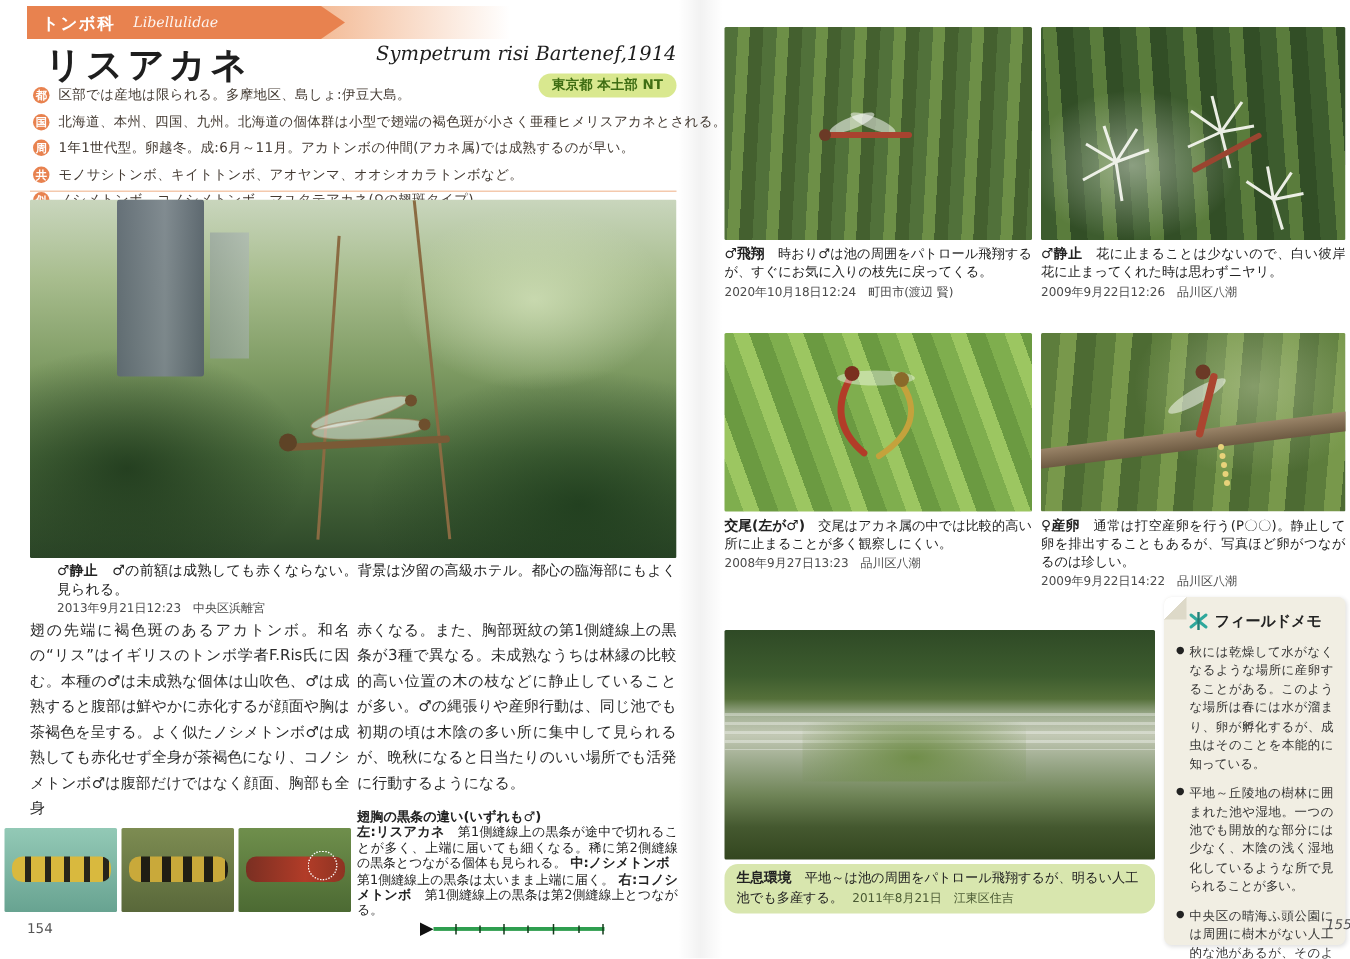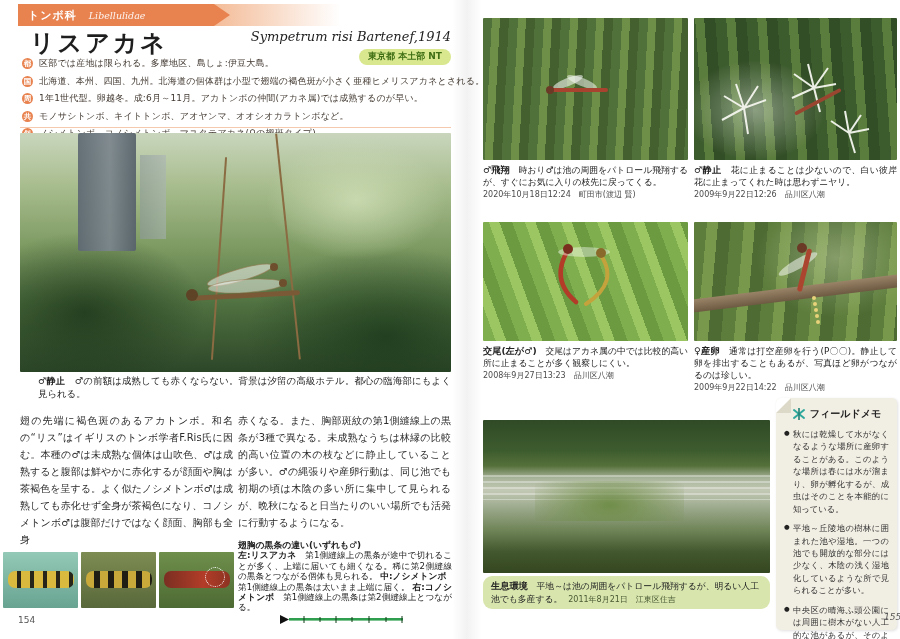--- a/index.html
+++ b/index.html
@@ -158,20 +158,21 @@
     <ellipse cx="70" cy="22" rx="34" ry="6" fill="rgba(255,255,255,.5)" stroke="rgba(150,120,80,.6)" transform="rotate(-16 70 22)"></ellipse>
     <ellipse cx="76" cy="33" rx="38" ry="6.5" fill="rgba(255,255,255,.45)" stroke="rgba(150,120,80,.5)" transform="rotate(-4 76 33)"></ellipse>
     <circle cx="104" cy="14" r="4" fill="#6e4f2d"></circle>
     <circle cx="113" cy="30" r="4" fill="#6e4f2d"></circle>
     <rect x="20" y="40" width="110" height="5" rx="2.5" fill="#7a5a36" transform="rotate(-3 75 42)"></rect>
     <circle cx="22" cy="42" r="6" fill="#5e4326"></circle>
   </svg>
 </div>
 <div class="abs cap cap-main">
   <div><b>♂静止</b>　<span>♂の前額は成熟しても赤くならない。背景は汐留の高級ホテル。都心の臨海部にもよく見られる。</span></div>
+  <div class="cap-date">2013年9月21日12:23　中央区浜離宮</div>
 </div>
 
 <div class="abs bodycol col1">翅の先端に褐色斑のあるアカトンボ。和名の“リス”はイギリスのトンボ学者F.Ris氏に因む。本種の♂は未成熟な個体は山吹色、♂は成熟すると腹部は鮮やかに赤化するが顔面や胸は茶褐色を呈する。よく似たノシメトンボ♂は成熟しても赤化せず全身が茶褐色になり、コノシメトンボ♂は腹部だけではなく顔面、胸部も全身</div>
 <div class="abs bodycol col2">赤くなる。また、胸部斑紋の第1側縫線上の黒条が3種で異なる。未成熟なうちは林縁の比較的高い位置の木の枝などに静止していることが多い。♂の縄張りや産卵行動は、同じ池でも初期の頃は木陰の多い所に集中して見られるが、晩秋になると日当たりのいい場所でも活発に行動するようになる。</div>
 
 <div class="abs photo thumb t1">
   <div class="thumb-body"></div>
 </div>
 <div class="abs photo thumb t2">
   <div class="thumb-body"></div>

